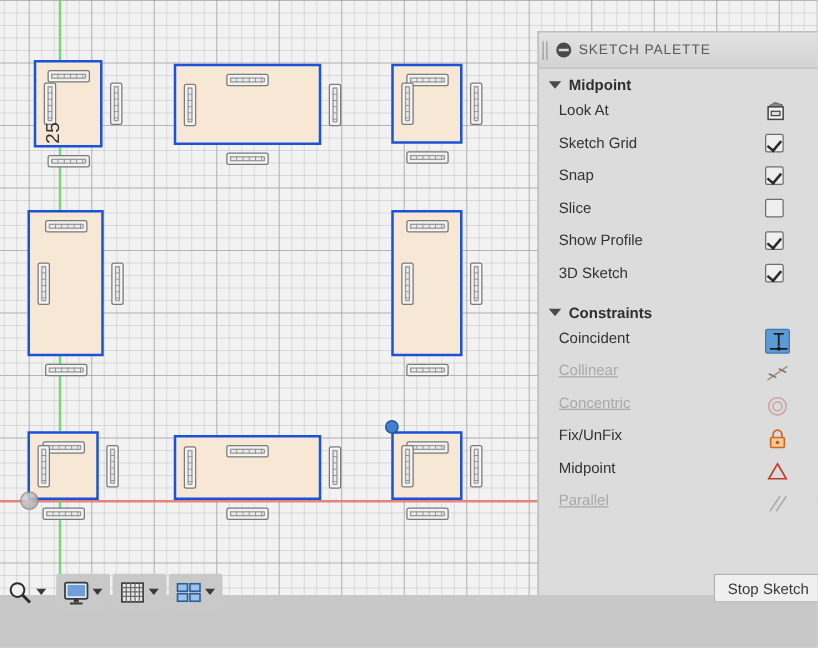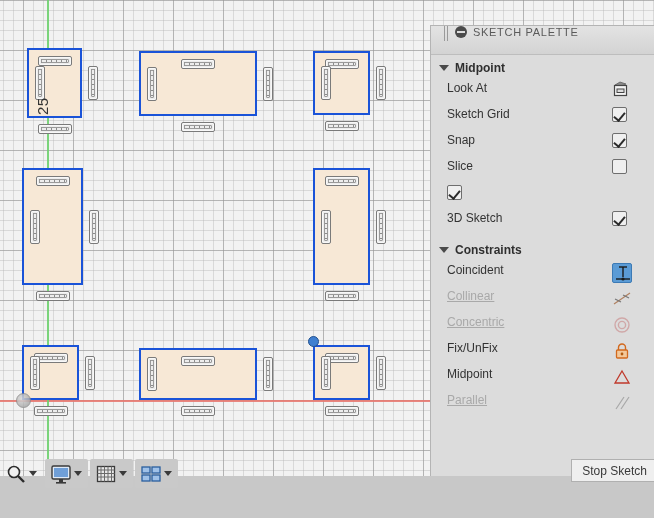--- a/index.html
+++ b/index.html
@@ -95,22 +95,22 @@
     position:absolute; left:430px; top:25px;
     width:224px; height:462px;
     background:#dcdcdc;
     border:1px solid #b4b4b4;
     border-right:none;
     display:flex; flex-direction:column;
     overflow:hidden;
   }
   #palette-header {
     height:29px; flex:0 0 29px;
-    display:flex; align-items:flex-start; gap:6px;
-    padding:0 12px;
+    display:flex; align-items:center; gap:6px;
+    padding:0 2px;
     background:linear-gradient(to bottom,#e3e3e3,#d3d3d3);
     border-bottom:1px solid #bdbdbd;
   }
   .drag-grip {
     width:6px; height:15px; position:relative;
   }
   .drag-grip::before, .drag-grip::after{
     content:""; position:absolute; top:0; width:1px; height:15px; background:#9a9a9a;
   }
   .drag-grip::before{ left:1px;} .drag-grip::after{ left:4px;}
@@ -347,20 +347,21 @@
             <span class="cbx on"></span>
           </span>
         </div>
         <div class="prow">
           <span class="plabel">Slice</span>
           <span class="ctl">
             <span class="cbx"></span>
           </span>
         </div>
         <div class="prow">
+          <span class="plabel">Show Profile</span>
           <span class="ctl">
             <span class="cbx on"></span>
           </span>
         </div>
         <div class="prow">
           <span class="plabel">3D Sketch</span>
           <span class="ctl">
             <span class="cbx on"></span>
           </span>
         </div>

